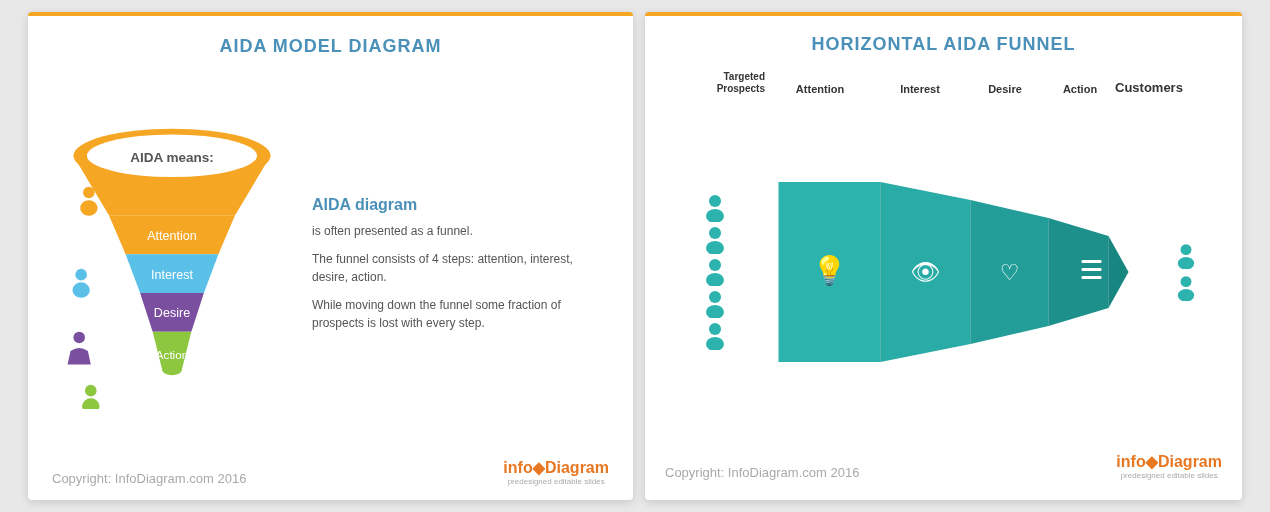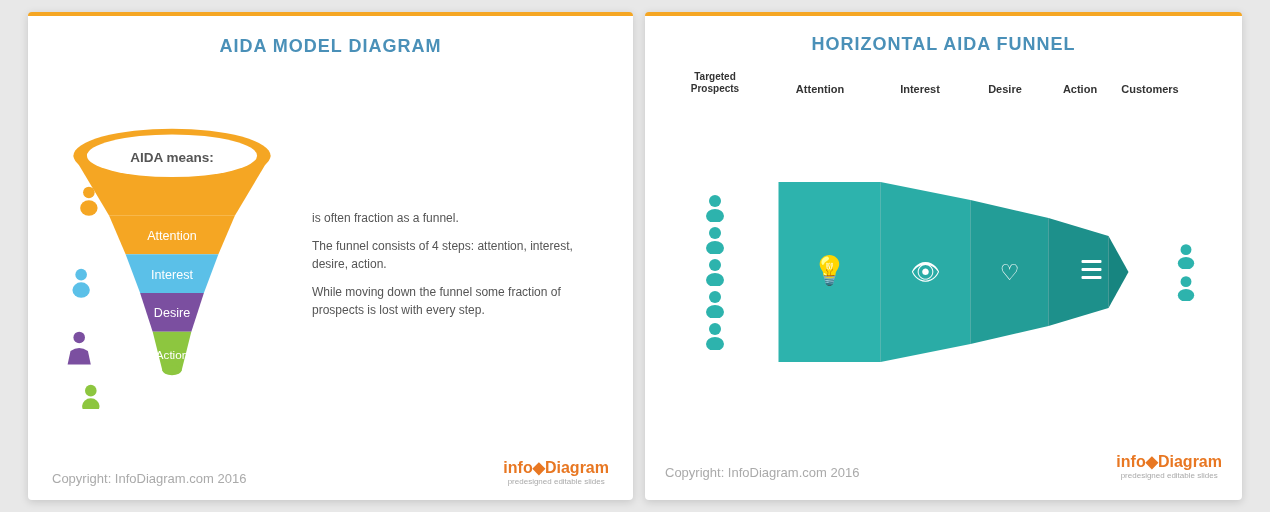--- a/index.html
+++ b/index.html
@@ -160,21 +160,22 @@
           </g>
 
           <g transform="translate(14, 275)">
             <circle cx="12" cy="6" r="6" fill="#8dc63f"></circle>
             <ellipse cx="12" cy="22" rx="9" ry="8" fill="#8dc63f"></ellipse>
           </g>
         </svg>
       </div>
 
       <div class="right-text">
-        <p>is often fraction as a funnel.</p>
+        <h3>AIDA diagram</h3>
+        <p>is often presented as a funnel.</p>
         <p>The funnel consists of 4 steps: attention, interest, desire, action.</p>
         <p>While moving down the funnel some fraction of prospects is lost with every step.</p>
       </div>
     </div>
 
     <div class="slide-footer">
       <span class="copyright">Copyright: InfoDiagram.com 2016</span>
       <div class="logo-area">
         <div class="logo-text">info<span style="color:#e87722;font-weight:900;">◆</span>Diagram</div>
         <div class="logo-sub">predesigned editable slides</div>
@@ -182,31 +183,31 @@
     </div>
   </div>
 
   <div class="slide right-slide">
     <div class="slide-title">HORIZONTAL AIDA FUNNEL</div>
 
     <div class="funnel-diagram">
 
       <div style="display:flex; align-items:flex-end; margin-bottom:4px; padding-left:0;">
 
-        <div style="width:100px; font-size:10px; font-weight:700; color:#333; text-align:center; line-height:1.2; flex-shrink:0;">Targeted<br>Prospects</div>
+        <div style="width:100px; font-size:10px; font-weight:700; color:#333; text-align:right; line-height:1.2; flex-shrink:0;">Targeted<br>Prospects</div>
 
         <div style="width:110px; font-size:11px; font-weight:700; color:#333; text-align:center; flex-shrink:0;">Attention</div>
 
         <div style="width:90px; font-size:11px; font-weight:700; color:#333; text-align:center; flex-shrink:0;">Interest</div>
 
         <div style="width:80px; font-size:11px; font-weight:700; color:#333; text-align:center; flex-shrink:0;">Desire</div>
 
         <div style="width:70px; font-size:11px; font-weight:700; color:#333; text-align:center; flex-shrink:0;">Action</div>
 
-        <div style="width:70px; font-size:11px; font-weight:700; color:#333; text-align:center; flex-shrink:0;">Customers</div>
+        <div style="width:70px; font-size:13px; font-weight:700; color:#333; text-align:left; flex-shrink:0;">Customers</div>
       </div>
 
       <div style="display:flex; align-items:center; flex:1; margin-bottom:4px;">
 
         <div style="width:100px; display:flex; flex-direction:column; align-items:center; justify-content:center; gap:4px; flex-shrink:0;">
           <svg width="22" height="28" viewBox="0 0 22 28">
               <circle cx="11" cy="7" r="6" fill="#2db3ad"></circle>
               <ellipse cx="11" cy="22" rx="9" ry="7" fill="#2db3ad"></ellipse>
             </svg>
           <svg width="22" height="28" viewBox="0 0 22 28">

